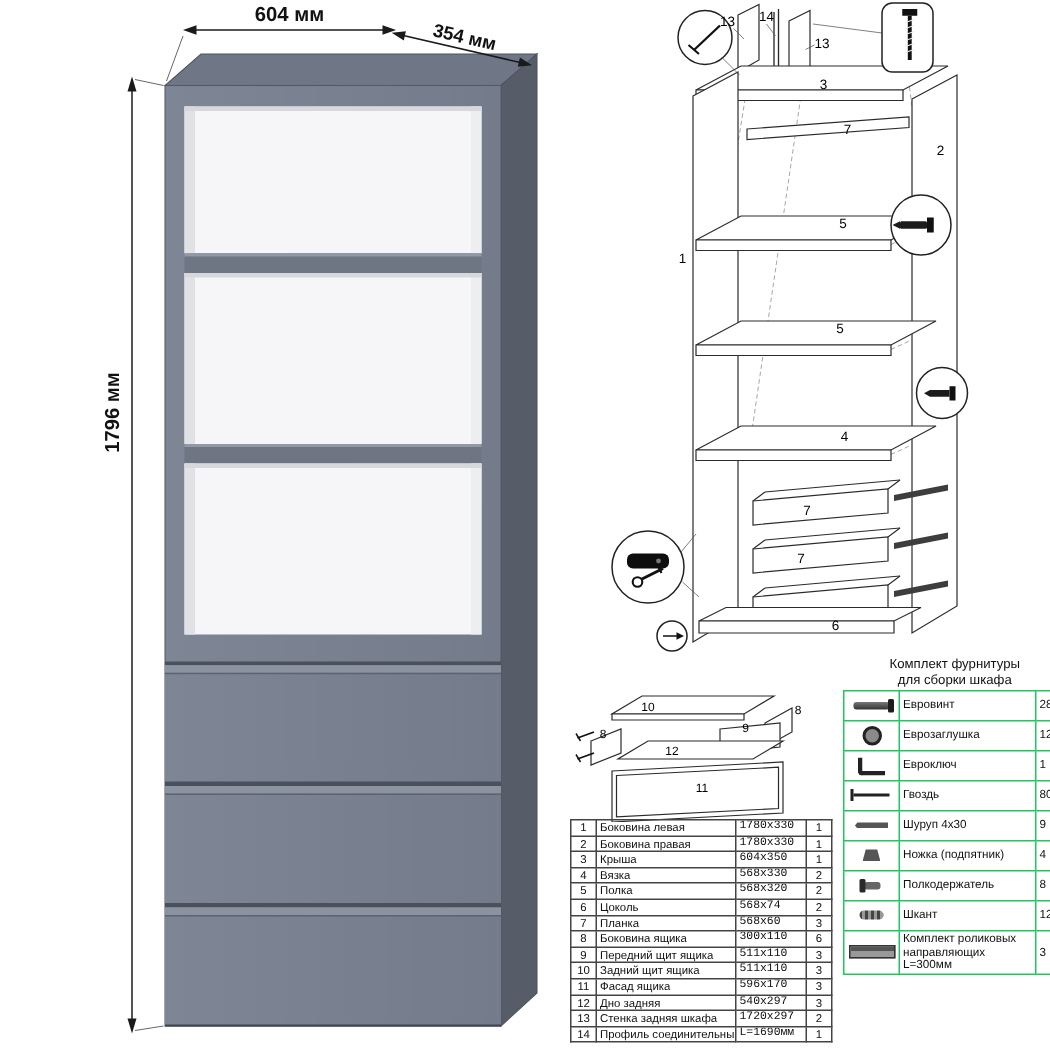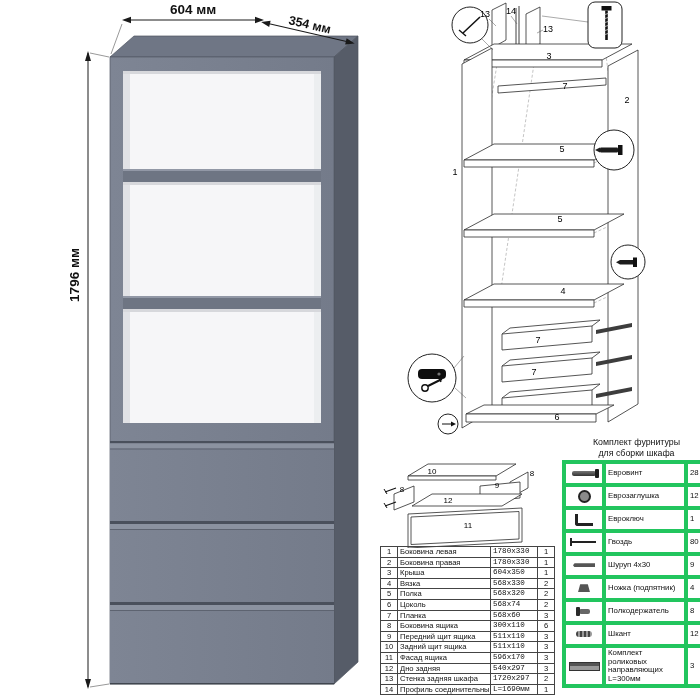--- a/index.html
+++ b/index.html
@@ -15,21 +15,21 @@
                font-size:7.6px;line-height:1;table-layout:fixed;}
   .parts-table td{border:1px solid #444;padding:0 2px;height:9.6px;white-space:nowrap;overflow:hidden;}
   .parts-table .c-num{width:12px;text-align:center;}
   .parts-table .c-size{width:42px;text-align:left;font-family:Liberation Mono, monospace;}
   .parts-table .c-qty{width:12px;text-align:center;}
 
   
   .hw-wrap{position:absolute;left:562px;top:437px;width:149px;}
   .hw-title{font-size:8.8px;text-align:center;line-height:1.2;margin-bottom:2px;}
   .hw-table{width:100%;border-collapse:collapse;font-size:7.8px;line-height:1.1;table-layout:fixed;}
-  .hw-table td{border:4px solid #22c55e;padding:1px 2px;vertical-align:middle;height:17px;}
+  .hw-table td{border:1px solid #22c55e;padding:1px 2px;vertical-align:middle;height:17px;}
   .hw-icon-cell{width:32px;text-align:center;}
   .hw-qty{width:15px;text-align:left;margin-top:28px;}
 
   
   .hicon{display:inline-block;position:relative;vertical-align:middle;}
   .icon-euroscrew{width:24px;height:5px;background:linear-gradient(#777,#333);border-radius:2px;}
   .icon-euroscrew::after{content:"";position:absolute;right:-3px;top:-2px;width:4px;height:9px;background:#1d1d1d;border-radius:1px;}
   .icon-plug{width:9px;height:9px;background:#8a8a8a;border:2px solid #222;border-radius:50%;}
   .icon-eurokey{width:15px;height:9px;border-left:3px solid #222;border-bottom:3px solid #222;border-radius:0 0 0 3px;}
   .icon-nail{width:24px;height:2px;background:#222;}

